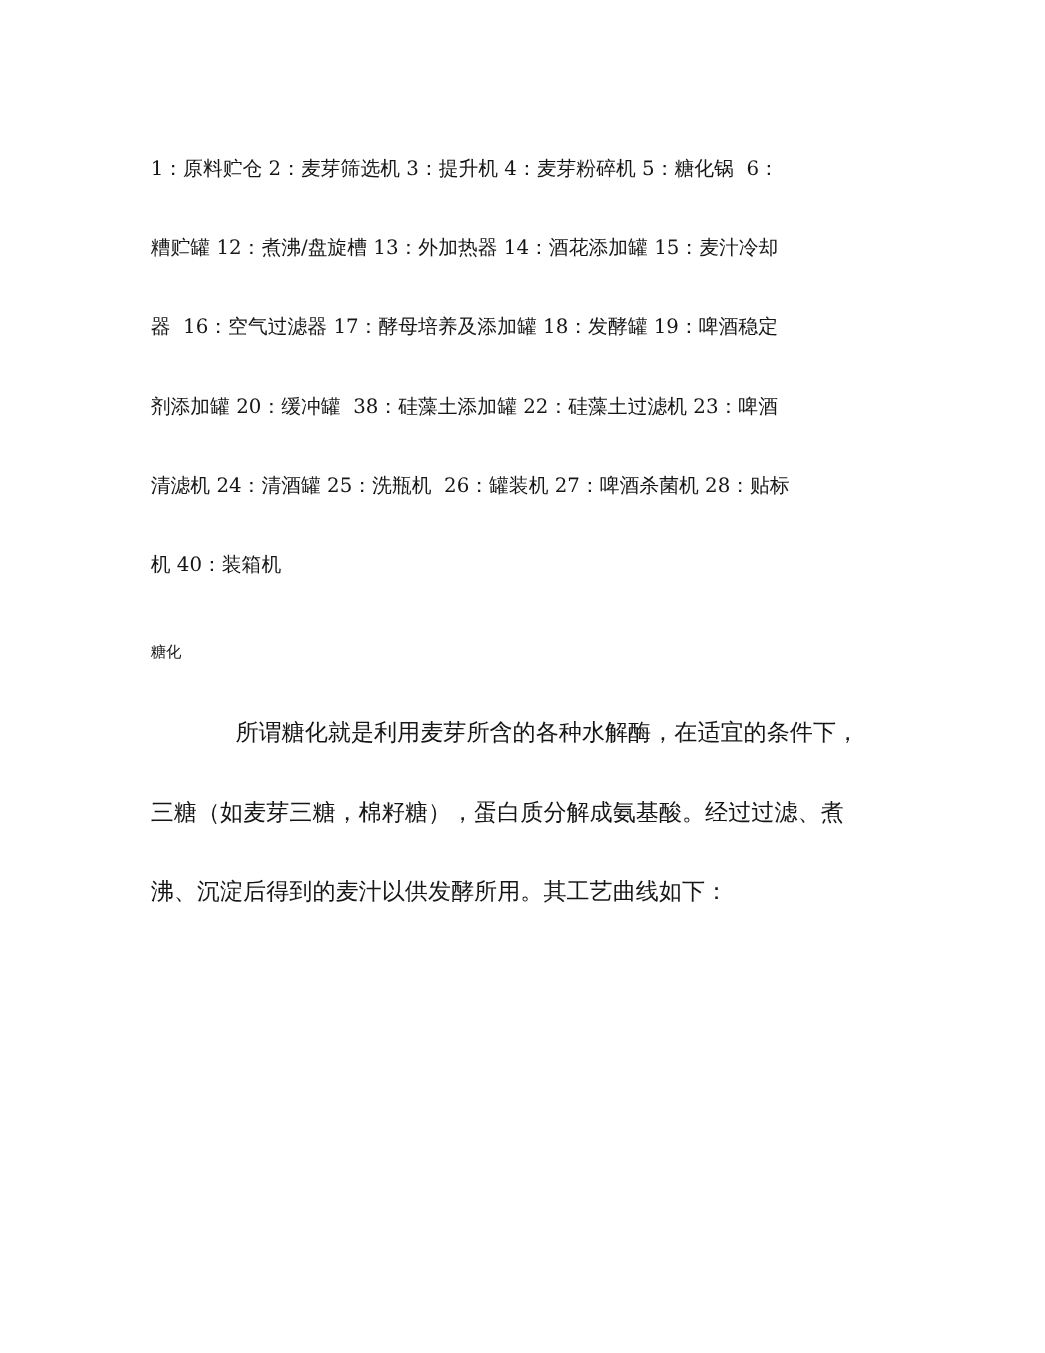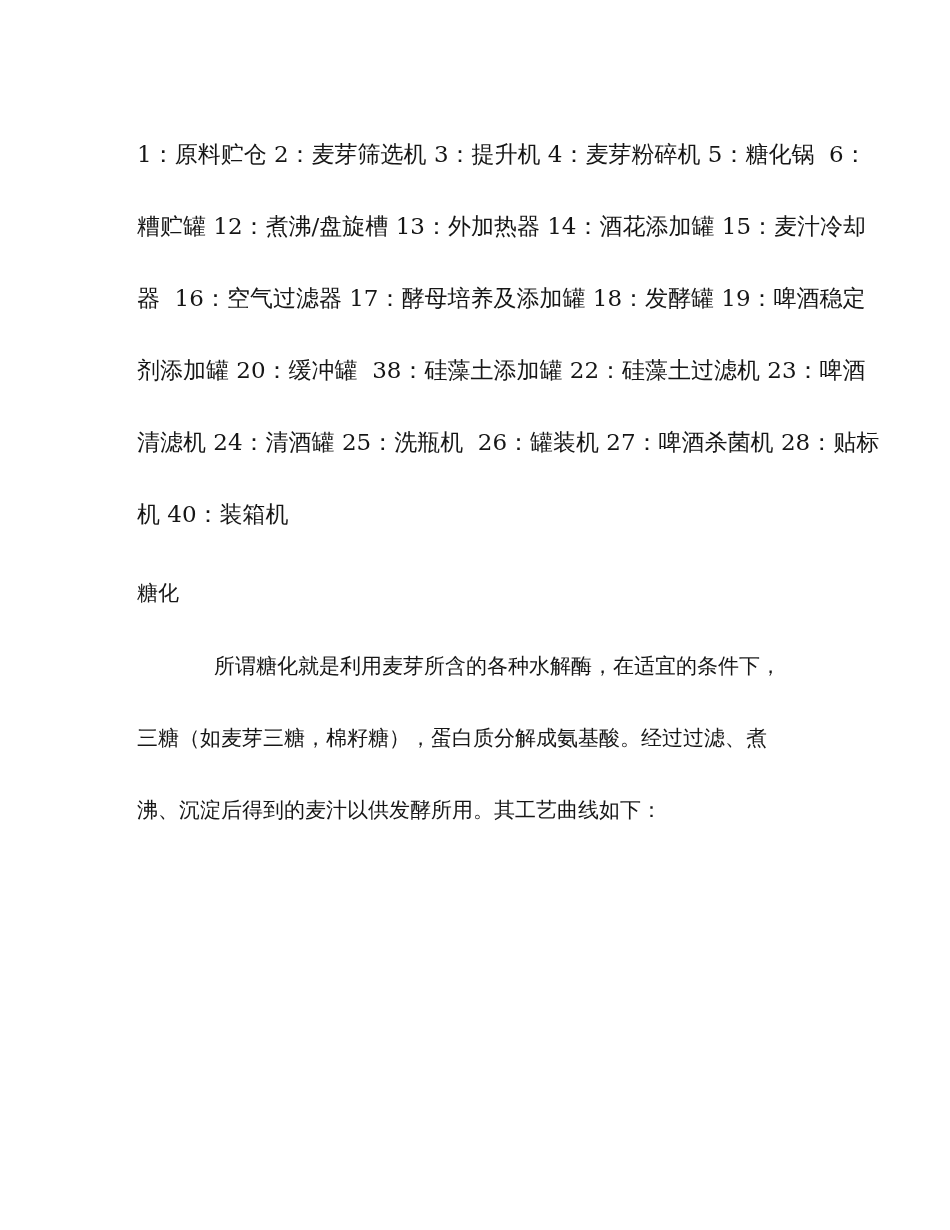--- a/index.html
+++ b/index.html
@@ -25,35 +25,35 @@
     left: 137px;
     top: 0;
     width: 676px;
   }
   
   .legend-block {
     margin: 0;
     padding: 0;
   }
   .legend-line {
-    font-size: 23px;
+    font-size: 18px;
     line-height: 72px;
     height: 72px;
     color: #161616;
     white-space: pre;
     letter-spacing: 0;
     text-align: left;
     overflow: visible;
   }
   .legend-line:first-child {
     margin-top: 118px;
   }
   
   .section-heading {
-    font-size: 21px;
+    font-size: 14px;
     line-height: 30px;
     color: #161616;
     margin-top: 28px;
     margin-bottom: 0;
     white-space: pre;
   }
   
   .body-block {
     margin: 0;
     padding: 0;

